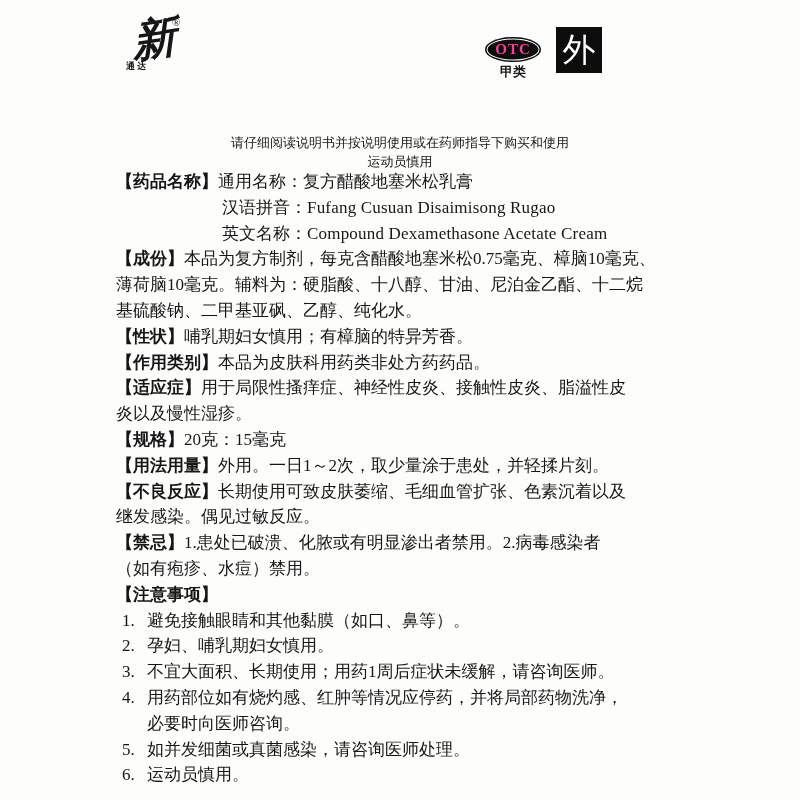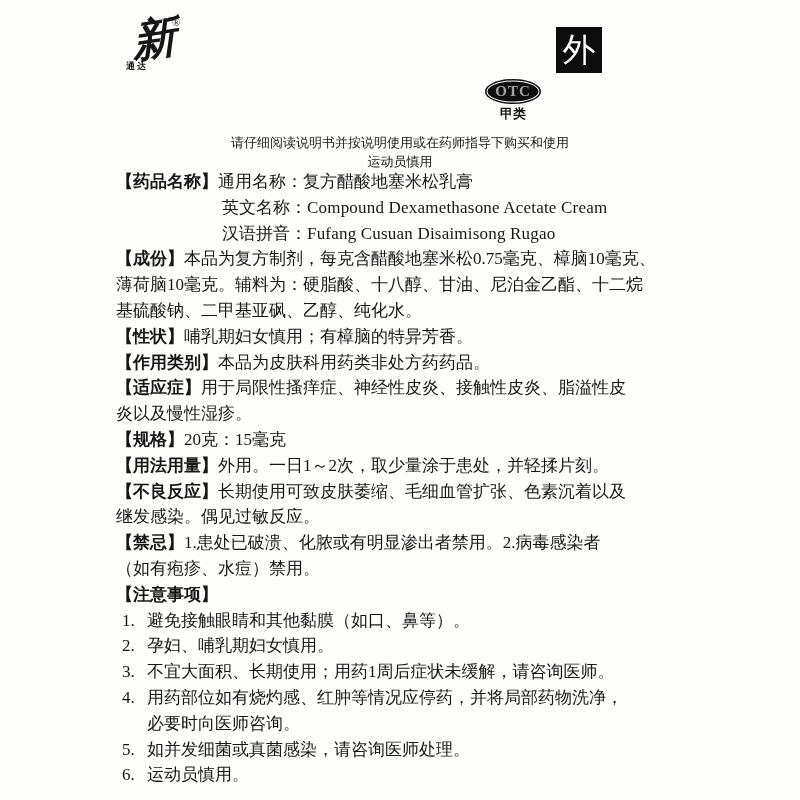--- a/index.html
+++ b/index.html
@@ -28,28 +28,27 @@
   }
   .logo-sub {
     position:absolute; left:2px; top:44px;
     font-size:9px; font-weight:700; letter-spacing:2px;
   }
   .otc-group {
     position:absolute; left:484px; top:37px; width:58px; text-align:center;
   }
   .otc-badge {
     display:inline-block;
-    background:#0d0d0d; color:#a3a3a3;
+    background:#0d0d0d; color:#ec4899;
     border-radius:50%;
     font-family:"Liberation Serif","DejaVu Serif",serif;
     font-weight:700; font-size:15px; letter-spacing:1px;
     padding:3px 10px 4px 10px;
     box-shadow:inset 0 0 0 1.5px #0d0d0d, inset 0 0 0 2.5px #fff;
     line-height:1.2;
-    margin-top:42px;
   }
   .otc-class {
     margin-top:1px;
     font-size:13px; font-weight:700;
     font-family:Liberation Serif, serif;
   }
   .external-box {
     position:absolute; left:556px; top:27px;
     width:46px; height:46px;
     background:#0d0d0d; color:#fff;
@@ -106,24 +105,24 @@
     <div>运动员慎用</div>
   </div>
 
   <div class="body">
 
     <div class="name-block">
       <div>
         <span class="sec-label">【药品名称】</span><span>通用名称：</span><span>复方醋酸地塞米松乳膏</span>
       </div>
       <div class="cont">
-        <span>英文名称：</span><span class="en-text">Compound Dexamethasone Acetate Cream</span>
+        <span>汉语拼音：</span><span class="en-text">Fufang Cusuan Disaimisong Rugao</span>
       </div>
       <div class="cont">
-        <span>汉语拼音：</span><span class="en-text">Fufang Cusuan Disaimisong Rugao</span>
+        <span>英文名称：</span><span class="en-text">Compound Dexamethasone Acetate Cream</span>
       </div>
     </div>
 
     <p><span class="sec-label">【成份】</span><span class="sec-text">本品为复方制剂，每克含醋酸地塞米松0.75毫克、樟脑10毫克、
 薄荷脑10毫克。辅料为：硬脂酸、十八醇、甘油、尼泊金乙酯、十二烷
 基硫酸钠、二甲基亚砜、乙醇、纯化水。</span></p>
 
     <p><span class="sec-label">【性状】</span><span class="sec-text">哺乳期妇女慎用；有樟脑的特异芳香。</span></p>
 
     <p><span class="sec-label">【作用类别】</span><span class="sec-text">本品为皮肤科用药类非处方药药品。</span></p>

